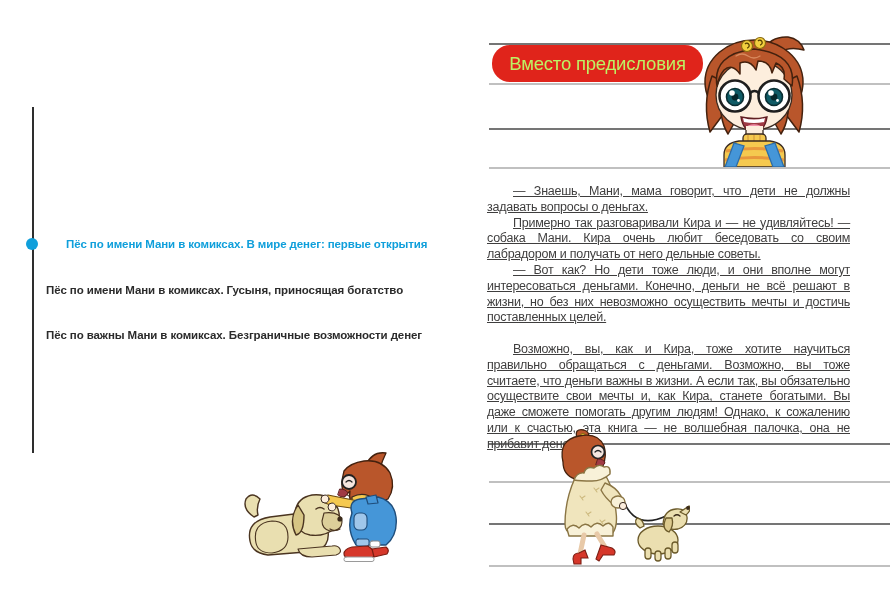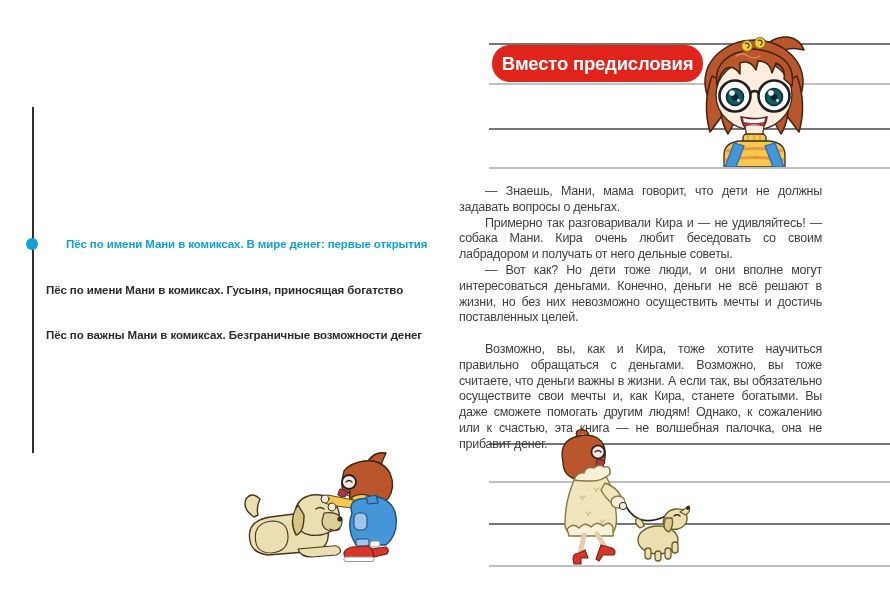--- a/index.html
+++ b/index.html
@@ -11,23 +11,23 @@
   .toc-item{position:absolute;left:46px;width:400px;font-size:11.5px;font-weight:700;
             color:#2b2b2b;line-height:14px;letter-spacing:-0.1px;cursor:pointer;}
   .toc-item.active{color:#0f9fdb;margin-left:20px;}
   
   .rl{position:absolute;left:489px;width:401px;z-index:1;}
   .rl-dark{height:2px;background:#757575;}
   .rl-light{height:2px;background:#c0c0c0;}
   .rl-over{z-index:3;}
   .chapter-banner{position:absolute;left:492px;top:45px;width:211px;height:37px;z-index:4;
                   background:#e0241b;border-radius:18px;display:flex;align-items:center;justify-content:center;}
-  .chapter-banner span{color:#ffffff;font-weight:700;font-size:18.5px;letter-spacing:-0.2px;}
-  .body-text{position:absolute;left:459px;top:184px;width:363px;z-index:2;
-             font-size:12.5px;line-height:15.8px;color:#3f3e3e;text-align:justify;letter-spacing:-0.25px;}
+  .chapter-banner span{color:#bef264;font-weight:400;font-size:18.5px;letter-spacing:-0.2px;}
+  .body-text{position:absolute;left:487px;top:184px;width:363px;z-index:2;
+             font-size:12.5px;line-height:15.8px;color:#3f3e3e;text-align:justify;letter-spacing:-0.25px;text-decoration:underline;}
   .body-text p{margin:0;text-indent:26px;}
   .body-text p.gap{margin-top:15.8px;}
   .illu{position:absolute;z-index:2;}
   .illu svg{display:block;}
 </style>
 </head>
 <body>
 
 <div class="spread">
 

